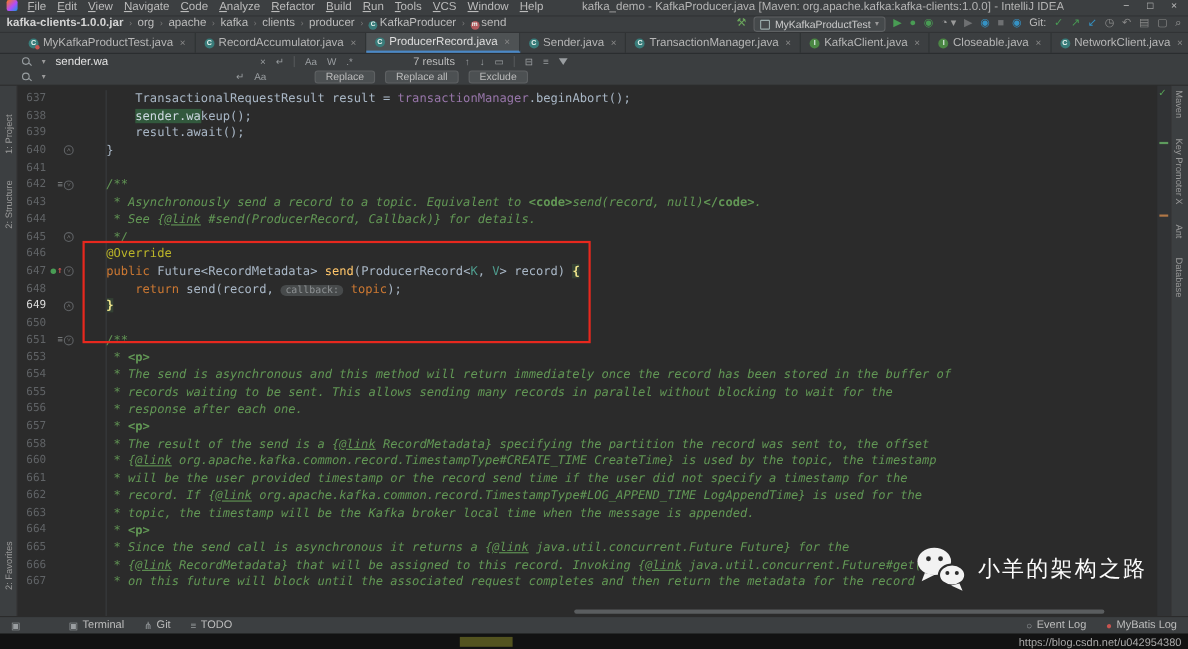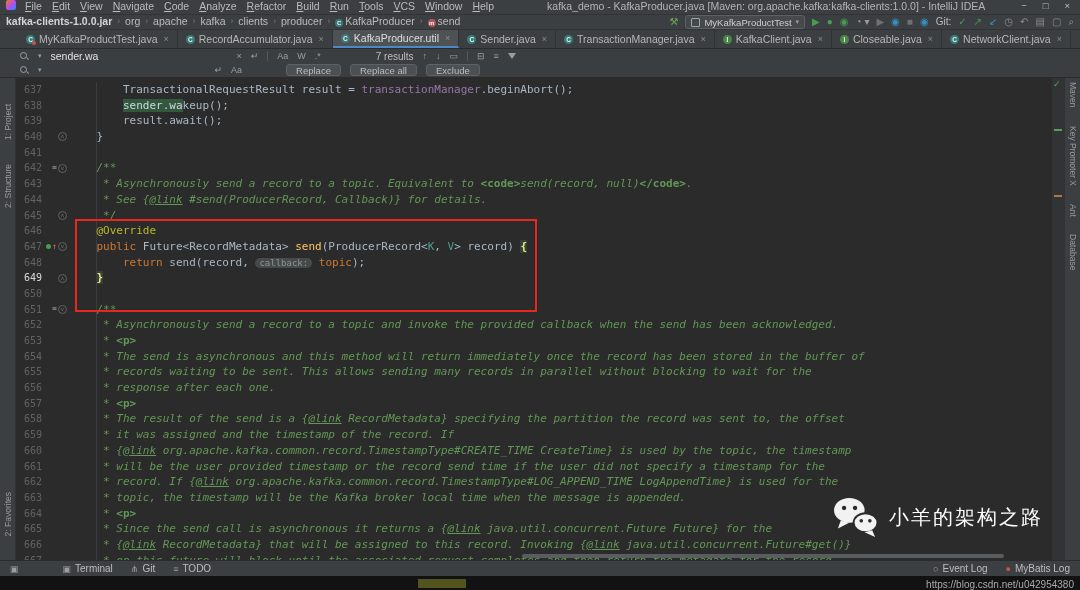--- a/index.html
+++ b/index.html
@@ -5,21 +5,21 @@
   html,body{margin:0;padding:0}
   body{width:1080px;height:590px;position:relative;overflow:hidden;background:#2b2b2b;
        font-family:"Liberation Sans",sans-serif;-webkit-font-smoothing:antialiased}
   
   .titlebar{height:15px;background:#3c3f41;border-bottom:1px solid #313335;display:flex;
             gap:9px;padding:0 6px;box-sizing:border-box;font-size:10.5px;color:#bbbbbb}
   .logo{width:10px;height:10px;border-radius:2px;flex:none;
         background:linear-gradient(135deg,#f97a12 0%,#b34bfa 55%,#0f9ae5 100%)}
   .menu-item{cursor:default;white-space:nowrap}
   .menu-item u{text-decoration:underline}
-  .win-title{margin-left:44px;color:#b4b4b4;white-space:nowrap;overflow:hidden}
+  .win-title{margin-left:26px;color:#b4b4b4;white-space:nowrap;overflow:hidden}
   .win-btns{margin-left:auto;display:flex;gap:16px;color:#c0c0c0;font-size:9.5px;padding-right:4px}
   
   .row2{height:15px;background:#3c3f41;border-bottom:1px solid #313335;display:flex;align-items:flex-start;
         padding:0 6px;box-sizing:border-box;font-size:10.5px;color:#bbbbbb}
   .crumbs{display:flex;align-items:center;gap:5px;white-space:nowrap}
   .crumb.first{font-weight:bold;color:#d4d4d4}
   .crumb-sep{color:#7a7a7a;font-size:8.5px}
   .cicon{display:inline-block;width:8px;height:8px;border-radius:50%;font-size:6px;line-height:8px;
          text-align:center;color:#eaf4ef;font-weight:bold;vertical-align:0px;margin-right:2px}
   .cicon.class{background:#397c7a}.cicon.method{background:#b0585c}
@@ -194,21 +194,21 @@
       <span>MyKafkaProductTest.java</span>
       <span class="tab-close">×</span>
     </div>
     <div class="tab">
       <span class="ticon class">C</span>
       <span>RecordAccumulator.java</span>
       <span class="tab-close">×</span>
     </div>
     <div class="tab active">
       <span class="ticon class">C</span>
-      <span>KafkaProducer.util</span>
+      <span>ProducerRecord.java</span>
       <span class="tab-close">×</span>
     </div>
     <div class="tab">
       <span class="ticon class">C</span>
       <span>Sender.java</span>
       <span class="tab-close">×</span>
     </div>
     <div class="tab">
       <span class="ticon class">C</span>
       <span>TransactionManager.java</span>
@@ -287,28 +287,26 @@
         <div class="cl"><span class="ln">642</span><span class="gut"><span class="cmti">≡</span><span class="fold">˅</span></span><span class="ct"><span class="s-d">    /**</span></span></div>
         <div class="cl"><span class="ln">643</span><span class="gut"></span><span class="ct"><span class="s-d">     * Asynchronously send a record to a topic. Equivalent to </span><span class="s-db">&lt;code&gt;</span><span class="s-d">send(record, null)</span><span class="s-db">&lt;/code&gt;</span><span class="s-d">.</span></span></div>
         <div class="cl"><span class="ln">644</span><span class="gut"></span><span class="ct"><span class="s-d">     * See {</span><span class="s-dt">@link</span><span class="s-d"> #send(ProducerRecord, Callback)} for details.</span></span></div>
         <div class="cl"><span class="ln">645</span><span class="gut"><span class="fold">˄</span></span><span class="ct"><span class="s-d">     */</span></span></div>
         <div class="cl"><span class="ln">646</span><span class="gut"></span><span class="ct"><span class="s-p">    </span><span class="s-an">@Override</span></span></div>
         <div class="cl"><span class="ln">647</span><span class="gut"><span class="ovrd"><i class="d"></i><i class="a">↑</i></span><span class="fold">˅</span></span><span class="ct"><span class="s-k">    public </span><span class="s-p">Future&lt;RecordMetadata&gt; </span><span class="s-m">send</span><span class="s-p">(ProducerRecord&lt;</span><span class="s-tp">K</span><span class="s-p">, </span><span class="s-tp">V</span><span class="s-p">&gt; record) </span><span class="s-br">{</span></span></div>
         <div class="cl"><span class="ln">648</span><span class="gut"></span><span class="ct"><span class="s-k">        return </span><span class="s-p">send(record, </span><span class="s-hint">callback:</span><span class="s-p"> </span><span class="s-n">topic</span><span class="s-p">);</span></span></div>
         <div class="cl"><span class="ln cur">649</span><span class="gut"><span class="fold">˄</span></span><span class="ct"><span class="s-p">    </span><span class="s-br">}</span></span></div>
         <div class="cl"><span class="ln">650</span><span class="gut"></span><span class="ct"></span></div>
         <div class="cl"><span class="ln">651</span><span class="gut"><span class="cmti">≡</span><span class="fold">˅</span></span><span class="ct"><span class="s-d">    /**</span></span></div>
-        <div class="cl"><span class="ln">652</span><span class="gut"></span><span class="ct"><span class="s-d">     * Asynchronously send a record to a topic and invoke the provided callback when the send has been acknowledged.</span></span></div>
         <div class="cl"><span class="ln">653</span><span class="gut"></span><span class="ct"><span class="s-d">     * </span><span class="s-db">&lt;p&gt;</span></span></div>
         <div class="cl"><span class="ln">654</span><span class="gut"></span><span class="ct"><span class="s-d">     * The send is asynchronous and this method will return immediately once the record has been stored in the buffer of</span></span></div>
         <div class="cl"><span class="ln">655</span><span class="gut"></span><span class="ct"><span class="s-d">     * records waiting to be sent. This allows sending many records in parallel without blocking to wait for the</span></span></div>
         <div class="cl"><span class="ln">656</span><span class="gut"></span><span class="ct"><span class="s-d">     * response after each one.</span></span></div>
         <div class="cl"><span class="ln">657</span><span class="gut"></span><span class="ct"><span class="s-d">     * </span><span class="s-db">&lt;p&gt;</span></span></div>
         <div class="cl"><span class="ln">658</span><span class="gut"></span><span class="ct"><span class="s-d">     * The result of the send is a {</span><span class="s-dt">@link</span><span class="s-d"> RecordMetadata} specifying the partition the record was sent to, the offset</span></span></div>
-        <div class="cl"><span class="ln">659</span><span class="gut"></span><span class="ct"><span class="s-d">     * it was assigned and the timestamp of the record. If</span></span></div>
         <div class="cl"><span class="ln">660</span><span class="gut"></span><span class="ct"><span class="s-d">     * {</span><span class="s-dt">@link</span><span class="s-d"> org.apache.kafka.common.record.TimestampType#CREATE_TIME CreateTime} is used by the topic, the timestamp</span></span></div>
         <div class="cl"><span class="ln">661</span><span class="gut"></span><span class="ct"><span class="s-d">     * will be the user provided timestamp or the record send time if the user did not specify a timestamp for the</span></span></div>
         <div class="cl"><span class="ln">662</span><span class="gut"></span><span class="ct"><span class="s-d">     * record. If {</span><span class="s-dt">@link</span><span class="s-d"> org.apache.kafka.common.record.TimestampType#LOG_APPEND_TIME LogAppendTime} is used for the</span></span></div>
         <div class="cl"><span class="ln">663</span><span class="gut"></span><span class="ct"><span class="s-d">     * topic, the timestamp will be the Kafka broker local time when the message is appended.</span></span></div>
         <div class="cl"><span class="ln">664</span><span class="gut"></span><span class="ct"><span class="s-d">     * </span><span class="s-db">&lt;p&gt;</span></span></div>
         <div class="cl"><span class="ln">665</span><span class="gut"></span><span class="ct"><span class="s-d">     * Since the send call is asynchronous it returns a {</span><span class="s-dt">@link</span><span class="s-d"> java.util.concurrent.Future Future} for the</span></span></div>
         <div class="cl"><span class="ln">666</span><span class="gut"></span><span class="ct"><span class="s-d">     * {</span><span class="s-dt">@link</span><span class="s-d"> RecordMetadata} that will be assigned to this record. Invoking {</span><span class="s-dt">@link</span><span class="s-d"> java.util.concurrent.Future#get()}</span></span></div>
         <div class="cl"><span class="ln">667</span><span class="gut"></span><span class="ct"><span class="s-d">     * on this future will block until the associated request completes and then return the metadata for the record</span></span></div>
       </div>
     <div class="redbox"></div>

